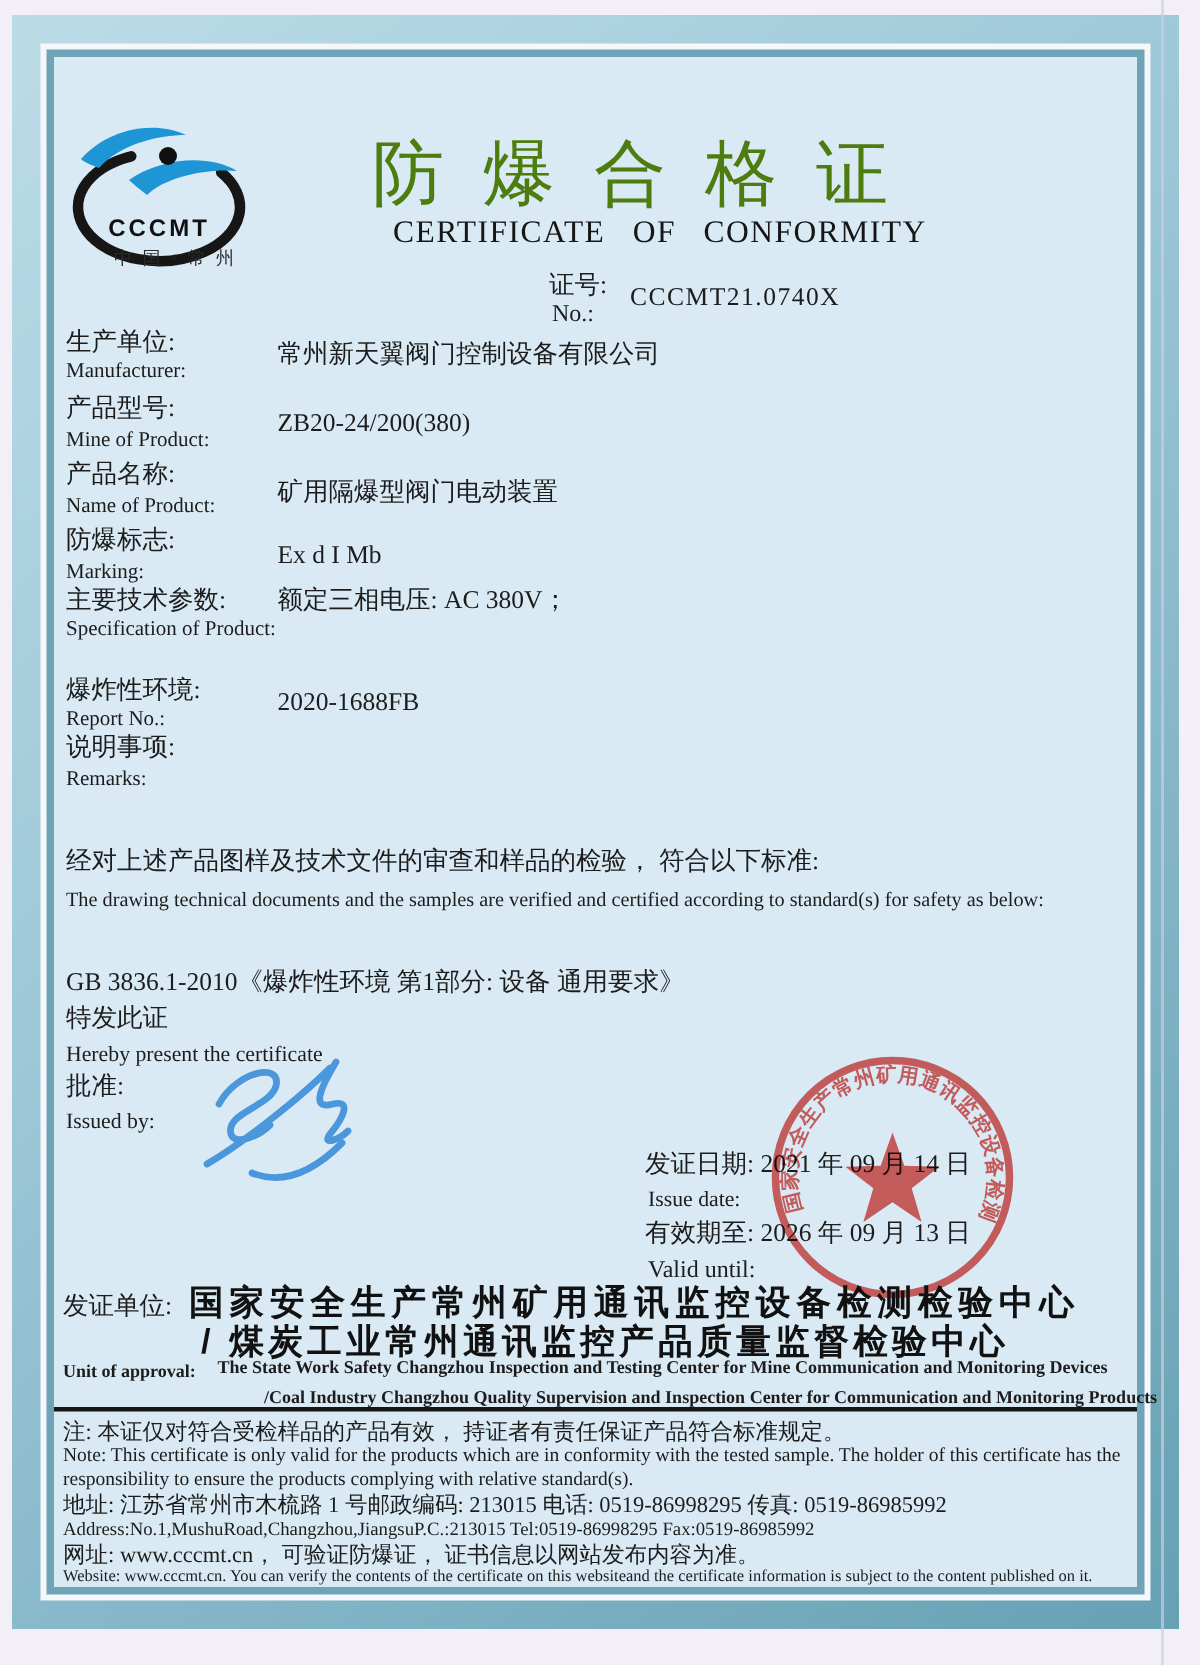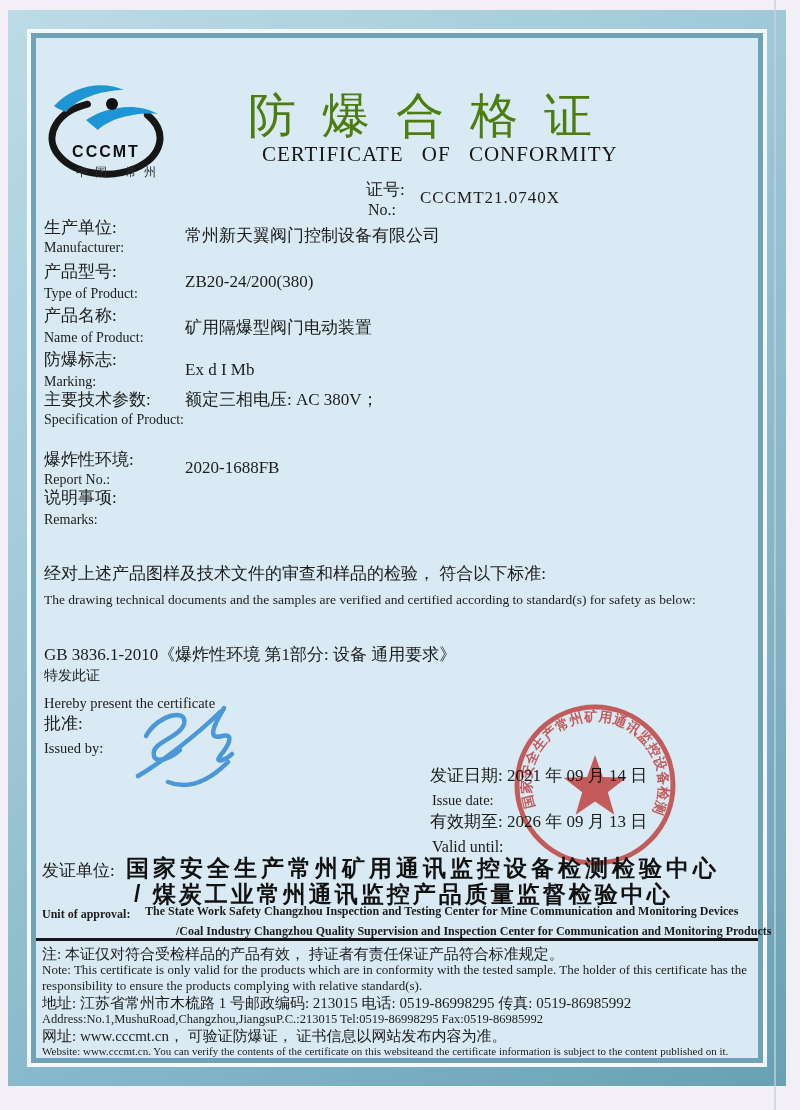--- a/index.html
+++ b/index.html
@@ -42,21 +42,21 @@
   .lab-cn { left:44px; font-size:17px; }
   .lab-en { left:44px; font-size:14px; }
   .val    { left:185px; font-size:17px; }
 
   
   .std-intro-cn { left:44px; top:562px; font-size:17px; }
   .std-intro-en { left:44px; top:592px; font-size:13.5px; }
   .std-item1 { left:44px; top:611px; font-size:17px;margin-top:32px; }
   .std-item2 { left:44px; top:637px; font-size:17px; }
 
-  .present-cn { left:44px; top:667px; font-size:14px; }
+  .present-cn { left:44px; top:667px; font-size:17px; }
   .present-en { left:44px; top:695px; font-size:14.5px; }
   .approve-cn { left:44px; top:712px; font-size:17px; }
   .approve-en { left:44px; top:740px; font-size:14.5px; }
 
   .sig-svg { position:absolute; left:130px; top:700px; }
 
   .date-line1 { left:430px; top:764px; font-size:17px; }
   .date-en1   { left:432px; top:792px; font-size:14.5px; }
   .date-line2 { left:430px; top:810px; font-size:17px; }
   .date-en2   { left:432px; top:838px; font-size:16px; }
@@ -109,21 +109,21 @@
     <div class="t title-en">CERTIFICATE OF CONFORMITY</div>
     <div class="t no-label-cn">证号:</div>
     <div class="t no-label-en">No.:</div>
     <div class="t no-value">CCCMT21.0740X</div>
 
     <div class="t lab-cn" style="top:216px">生产单位:</div>
     <div class="t lab-en" style="top:240px">Manufacturer:</div>
     <div class="t val" style="top:224px">常州新天翼阀门控制设备有限公司</div>
 
     <div class="t lab-cn" style="top:260px">产品型号:</div>
-    <div class="t lab-en" style="top:286px">Type of Product:</div>
+    <div class="t lab-en" style="top:286px">Mine of Product:</div>
     <div class="t val" style="top:272px">ZB20-24/200(380)</div>
 
     <div class="t lab-cn" style="top:304px">产品名称:</div>
     <div class="t lab-en" style="top:330px">Name of Product:</div>
     <div class="t val" style="top:316px">矿用隔爆型阀门电动装置</div>
 
     <div class="t lab-cn" style="top:348px">防爆标志:</div>
     <div class="t lab-en" style="top:374px">Marking:</div>
     <div class="t val" style="top:360px">Ex d I Mb</div>
 

